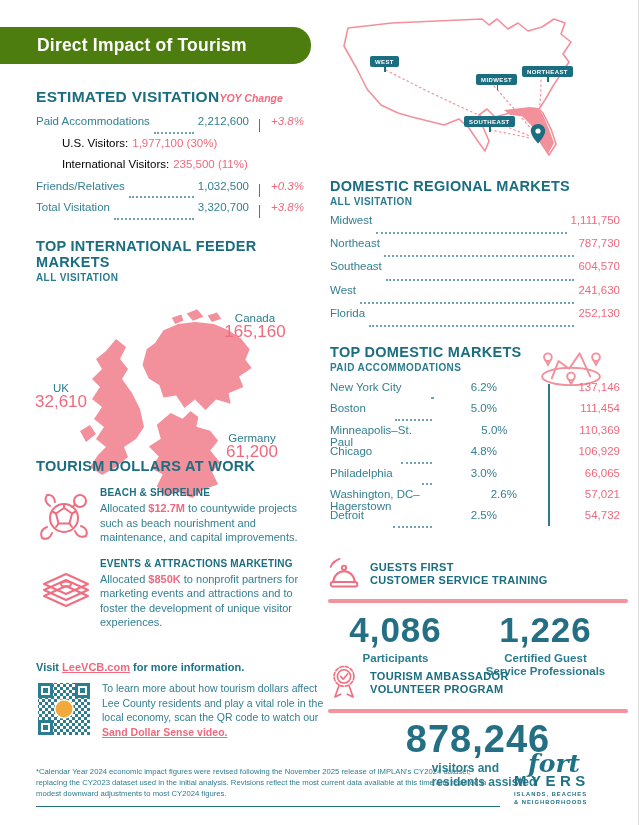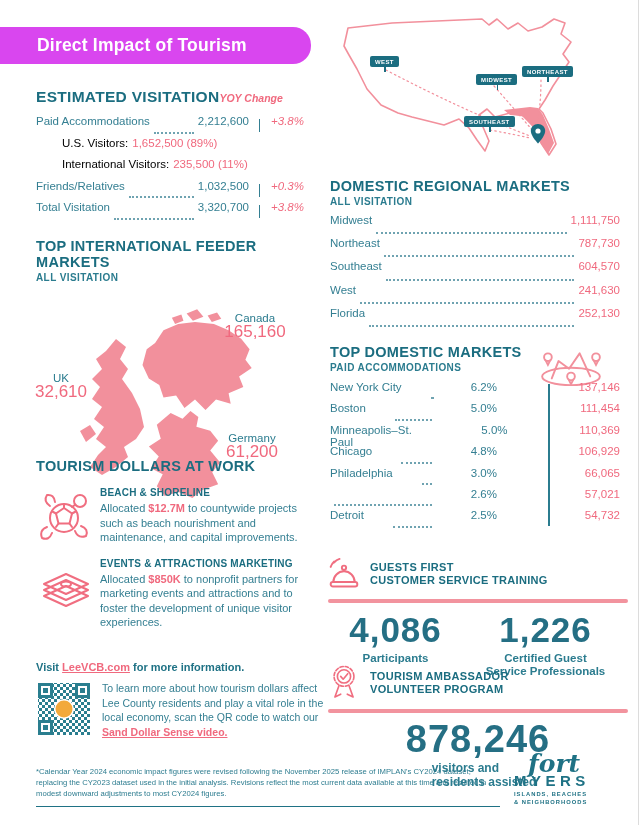--- a/index.html
+++ b/index.html
@@ -5,21 +5,21 @@
   * { margin:0; padding:0; box-sizing:border-box; }
   html,body { background:#fff; }
   .page {
     position:relative; width:639px; height:825px; background:#ffffff;
     font-family:"Liberation Sans", sans-serif; overflow:hidden;
     border-right:1px solid #dcdcdc;
   }
   
   .title-bar {
     position:absolute; top:27px; left:0; width:311px; height:37px;
-    background:#d946ef; border-radius:0 18px 18px 0;
+    background:#4d7c0f; border-radius:0 18px 18px 0;
     display:flex; align-items:center; padding-left:37px;
     color:#ffffff; font-size:17.5px; font-weight:bold; letter-spacing:.2px;
   }
   
   .h1 { font-size:14.5px; font-weight:bold; color:#1b6d80; letter-spacing:.3px; }
   .h1-lg { font-size:15.5px; font-weight:bold; color:#1b6d80; letter-spacing:.3px; }
   .hsub { font-size:10px; font-weight:bold; color:#2b7c8f; letter-spacing:.4px; margin-top:2px; }
   .pink { color:#f0697e; }
   .row { display:flex; align-items:baseline; font-size:11.5px; color:#347f92; }
   .leader { flex:1; border-bottom:2px dotted #6fa3b1; margin:0 4px; align-self:flex-end; margin-bottom:3px; }
@@ -116,21 +116,21 @@
     <div class="rows">
       <div class="row">
         <span>Paid Accommodations</span>
         <span class="leader"></span>
         <span>2,212,600</span>
         <span class="vline"></span>
         <span class="yoy">+3.8%</span>
       </div>
       <div class="sub">
         <span>U.S. Visitors:</span>
-        <span class="pink">1,652,500 (89%)</span>
+        <span class="pink">1,977,100 (30%)</span>
       </div>
       <div class="sub">
         <span>International Visitors:</span>
         <span class="pink">235,500 (11%)</span>
       </div>
       <div class="row">
         <span>Friends/Relatives</span>
         <span class="leader"></span>
         <span>1,032,500</span>
         <span class="vline"></span>
@@ -215,21 +215,21 @@
         <path d="M44,4 L54,12 L48,24 L56,34 L50,44 L60,58 L68,74 L72,92 L64,104 L52,112 L56,122 L44,132 L30,140 L18,132 L26,120 L34,112 L24,104 L32,92 L22,84 L30,72 L20,64 L28,52 L20,44 L30,34 L24,24 L34,16 Z" fill="#f2909c"></path>
         <path d="M8,96 L18,90 L24,99 L14,107 Z" fill="#f2909c"></path>
       </svg>
       <svg style="left:97px; top:124px;" width="104" height="92" viewBox="0 0 105 93">
         <path d="M38,6 L50,12 L58,4 L66,10 L64,20 L78,24 L86,34 L78,44 L88,56 L80,66 L86,78 L70,84 L60,92 L46,86 L32,90 L24,80 L30,68 L18,62 L26,50 L16,40 L28,32 L24,18 Z" fill="#f2909c"></path>
       </svg>
       <div class="geo-label" style="left:184px; top:28px; width:70px;">
         <div class="n">Canada</div>
         <div class="v">165,160</div>
       </div>
-      <div class="geo-label" style="left:-6px; top:88px; width:62px;">
+      <div class="geo-label" style="left:-6px; top:98px; width:62px;">
         <div class="n">UK</div>
         <div class="v">32,610</div>
       </div>
       <div class="geo-label" style="left:180px; top:148px; width:72px;">
         <div class="n">Germany</div>
         <div class="v">61,200</div>
       </div>
     </div>
   </div>
 
@@ -274,20 +274,21 @@
         <span class="pct">4.8%</span>
         <span class="val">106,929</span>
       </div>
       <div class="row">
         <span>Philadelphia</span>
         <span class="leader"></span>
         <span class="pct">3.0%</span>
         <span class="val">66,065</span>
       </div>
       <div class="row">
+        <span>Washington, DC–Hagerstown</span>
         <span class="leader"></span>
         <span class="pct">2.6%</span>
         <span class="val">57,021</span>
       </div>
       <div class="row">
         <span>Detroit</span>
         <span class="leader"></span>
         <span class="pct">2.5%</span>
         <span class="val">54,732</span>
       </div>

